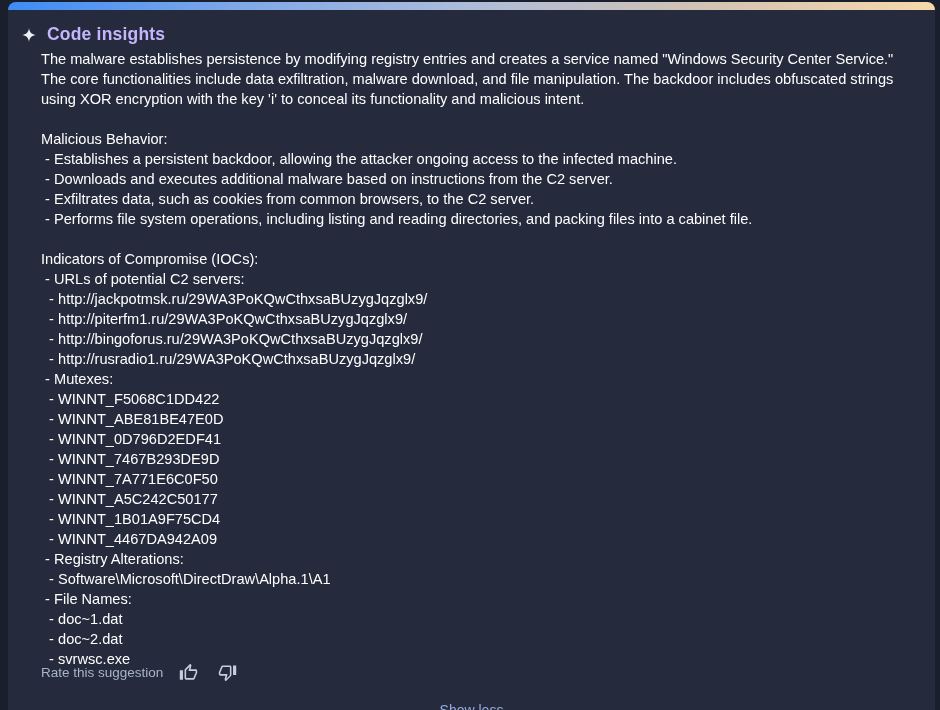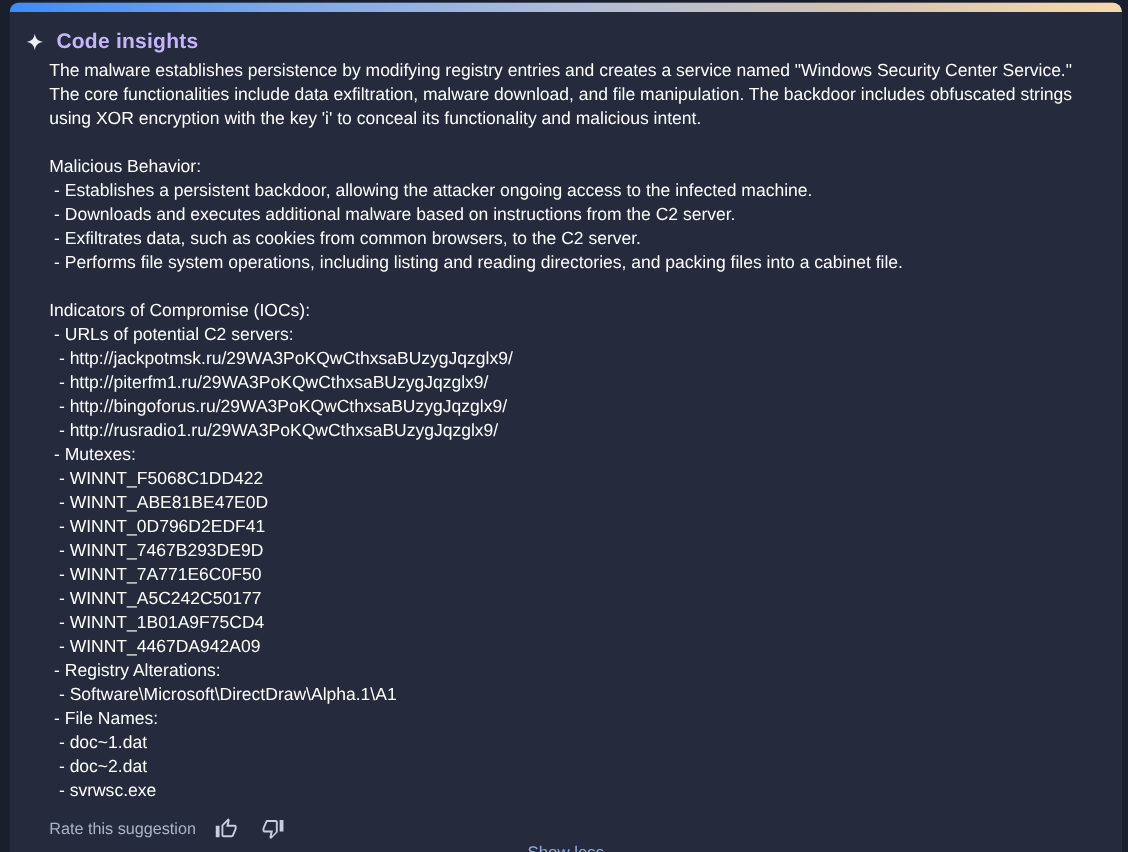--- a/index.html
+++ b/index.html
@@ -54,21 +54,21 @@
     top: 47px;
     width: 876px;
     font-size: 14.6px;
     line-height: 20px;
     color: #ffffff;
     white-space: pre-wrap;
   }
   .rate-row {
     position: absolute;
     left: 33px;
-    top: 677px;
+    top: 659px;
     height: 22px;
     display: flex;
     align-items: center;
   }
   .rate-label {
     font-size: 13.5px;
     color: #A9B4C8;
   }
   .thumb-btn {
     background: none;

